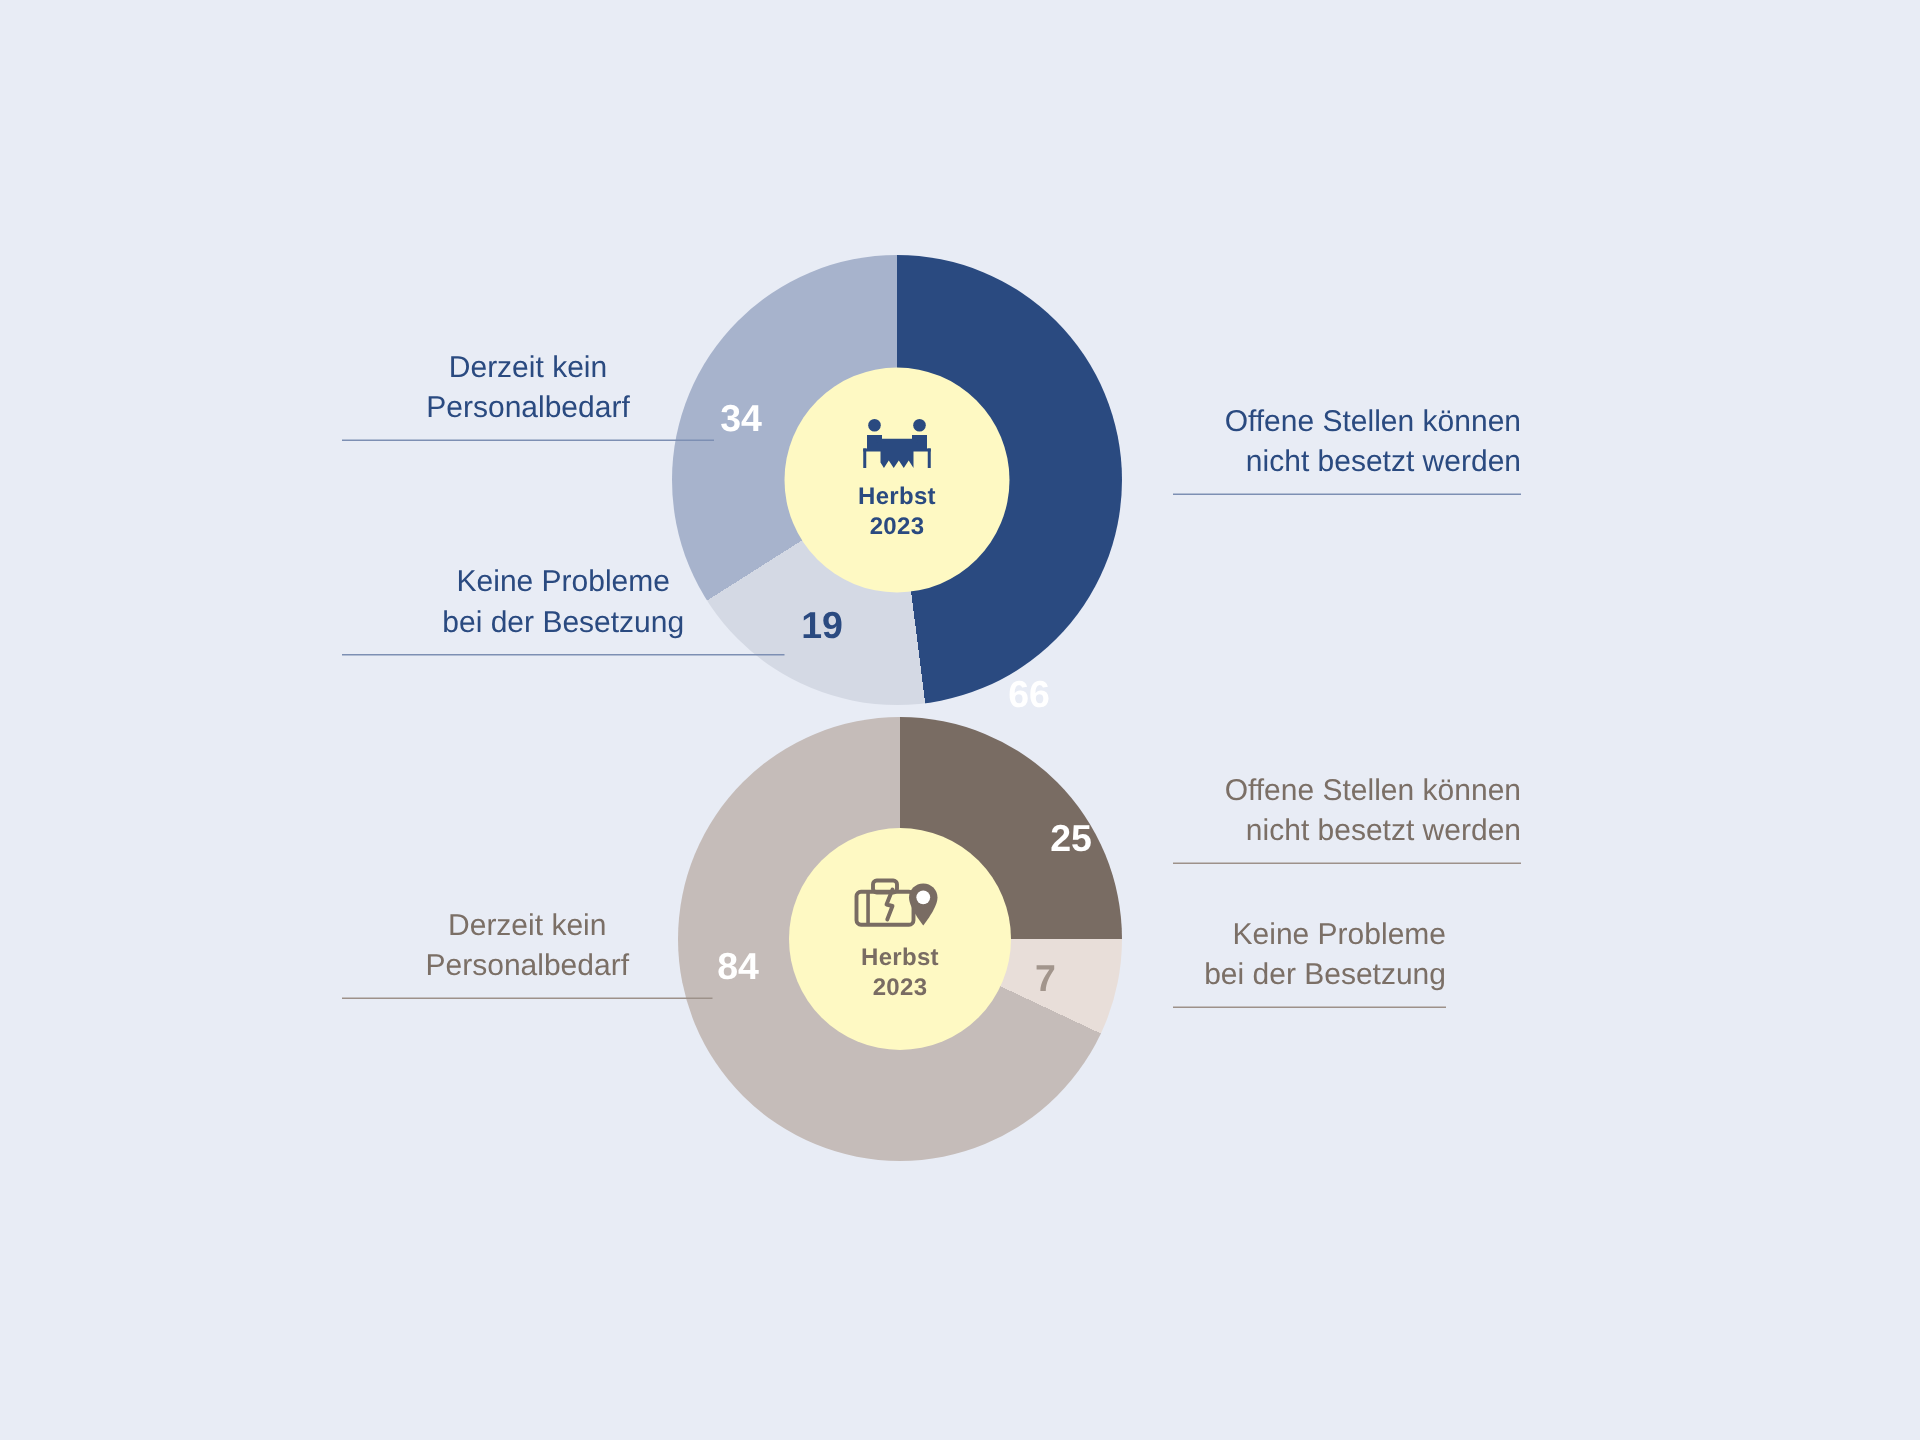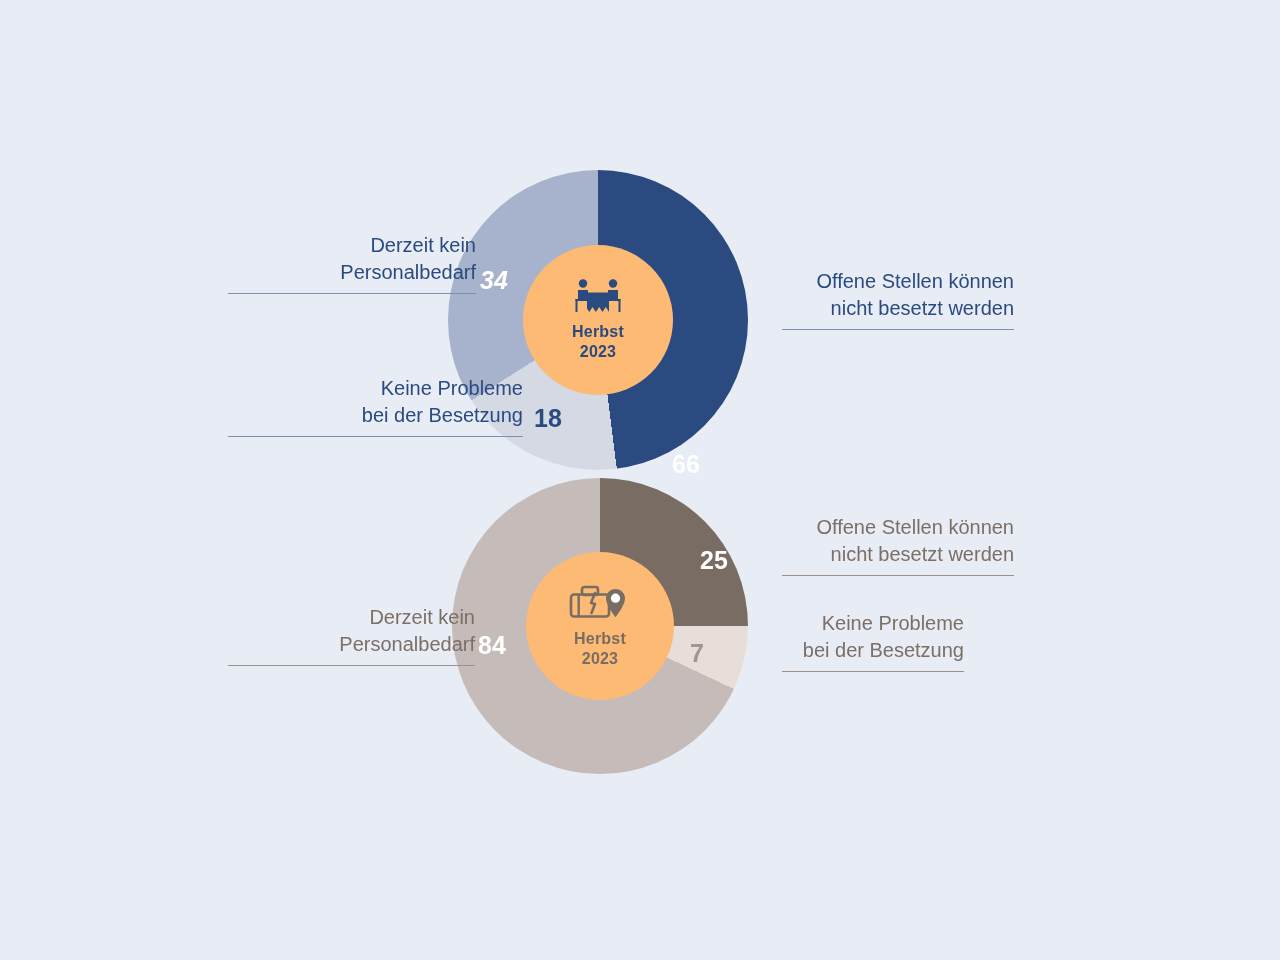--- a/index.html
+++ b/index.html
@@ -9,21 +9,21 @@
     font-family:"Liberation Sans", sans-serif;
     overflow:hidden;
   }
   #stage { position:relative; width:1280px; height:960px; }
 
   
   .donut-wrap { position:absolute; }
   .donut { position:absolute; border-radius:50%; }
   .hole {
     position:absolute; border-radius:50%;
-    background:#fdba74;
+    background:#fef9c3;
     display:flex; flex-direction:column;
     align-items:center; justify-content:center;
   }
   .hole .icon { line-height:0; margin-bottom:4px; }
   .hole .season, .hole .year {
     font-weight:bold; font-size:16px; letter-spacing:.2px;
     line-height:1.25;
   }
 
   
@@ -34,21 +34,21 @@
 
   
   .callout { position:absolute; }
   .callout .txt {
     font-size:20px; line-height:1.35; white-space:nowrap;
   }
   .callout .rule {
     height:1px; width:100%; margin-top:7px;
   }
   .callout.right { text-align:right; }
-  .callout.left  { text-align:right; }
+  .callout.left  { text-align:center; }
 
   .blue  .txt { color:#2a4a80; }
   .blue  .rule { background:#7d8fb3; }
   .brown .txt { color:#7b6f66; }
   .brown .rule { background:#9d918a; }
 </style>
 </head>
 <body>
 
 <div id="stage">
@@ -68,22 +68,22 @@
           <rect x="38.5" y="21" width="13" height="2" fill="#2a4a80"></rect>
           <path d="M18 16h22v18l-3.2-5-3.3 5-3.3-5-3.4 5-3.3-5-3.2 5-2.3-3.6V16z" fill="#2a4a80"></path>
           <rect x="15" y="14.5" width="28" height="2.8" rx="1.2" fill="#2a4a80"></rect>
         </svg>
       </span>
       <span class="season" style="color:#2a4a80">Herbst</span>
       <span class="year" style="color:#2a4a80">2023</span>
     </div>
 
     <div class="val" style="left:238px; top:294px; transform:translate(-50%,-50%);">66</div>
-    <div class="val" style="left:100px; top:248px; transform:translate(-50%,-50%); color:#2a4a80;">18</div>
-    <div class="val" style="left:46px; top:110px; transform:translate(-50%,-50%);font-style:italic;">34</div>
+    <div class="val" style="left:100px; top:248px; transform:translate(-50%,-50%); color:#2a4a80;">19</div>
+    <div class="val" style="left:46px; top:110px; transform:translate(-50%,-50%);">34</div>
   </div>
 
   <div class="callout left blue" style="left:228px; top:232px; width:248px;">
     <div class="txt">
       <span>Derzeit kein</span><br>
       <span>Personalbedarf</span>
     </div>
     <div class="rule"></div>
   </div>
 

